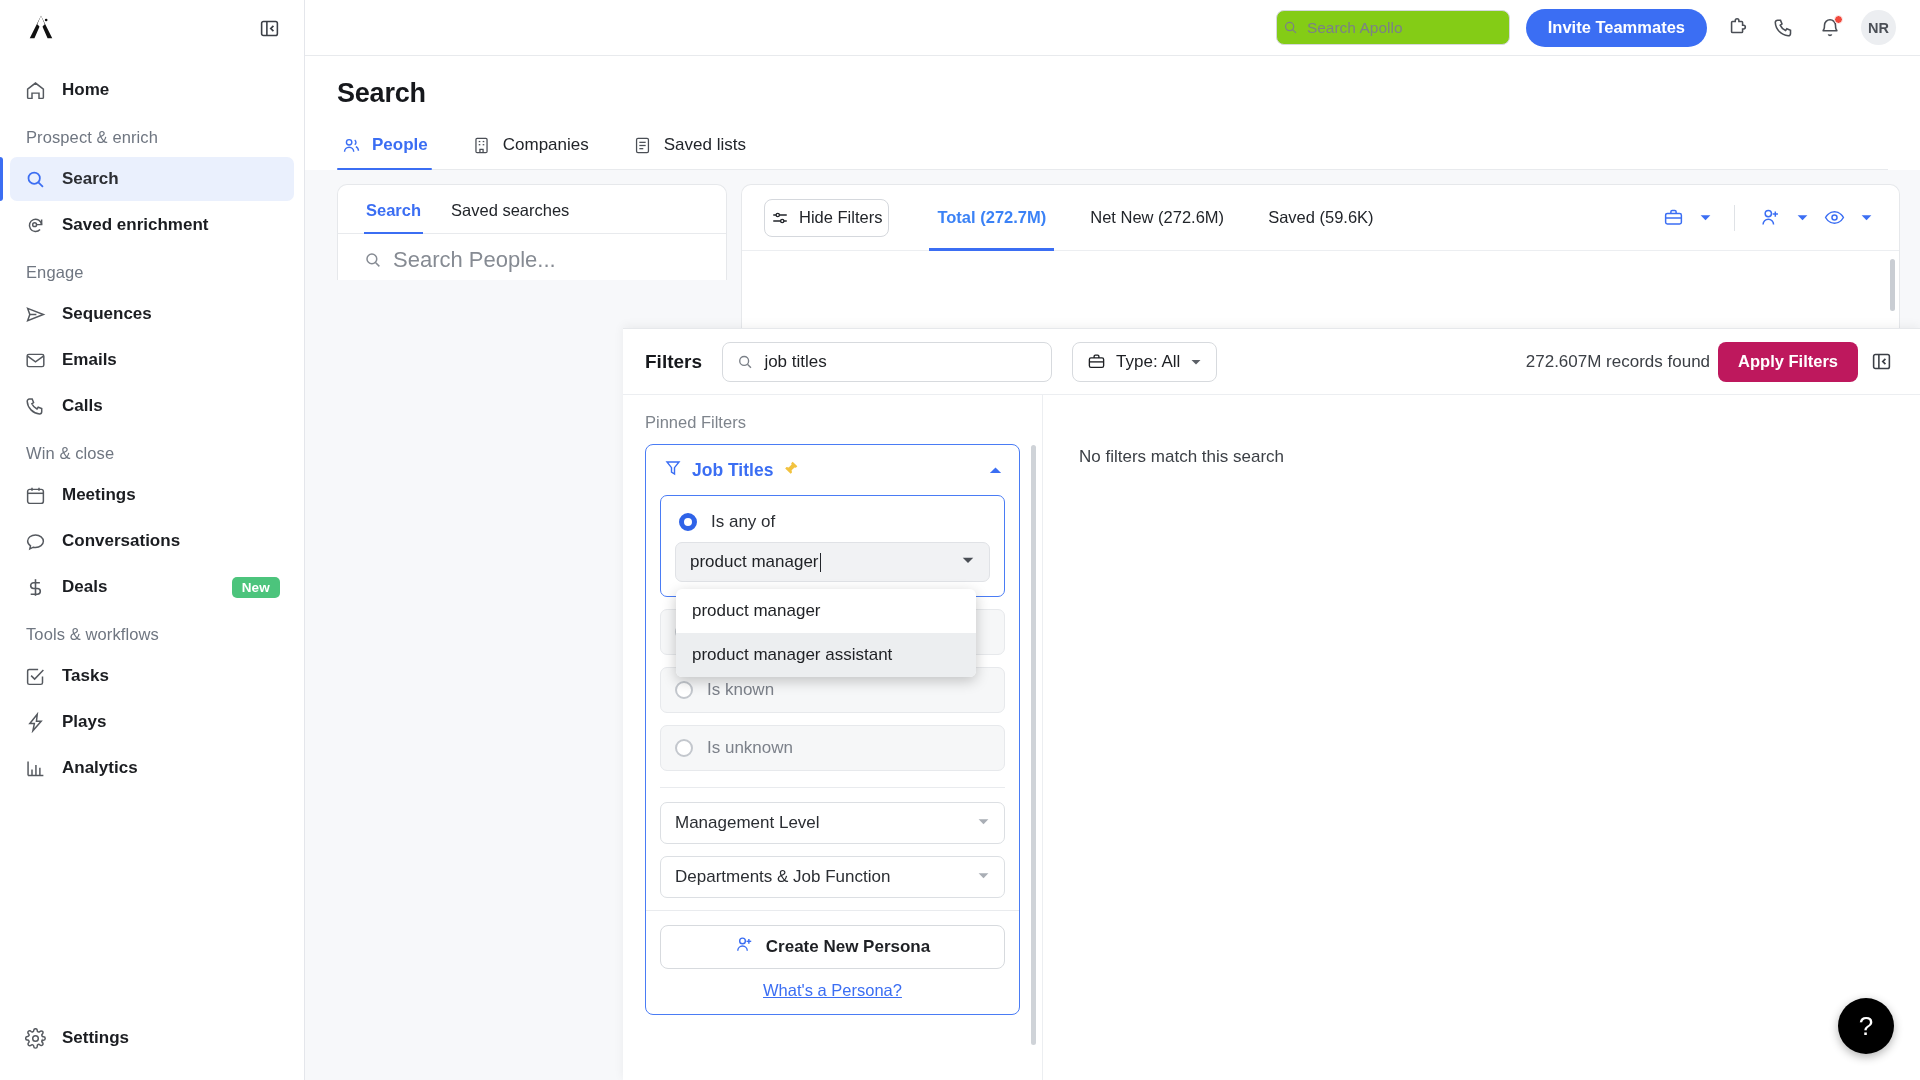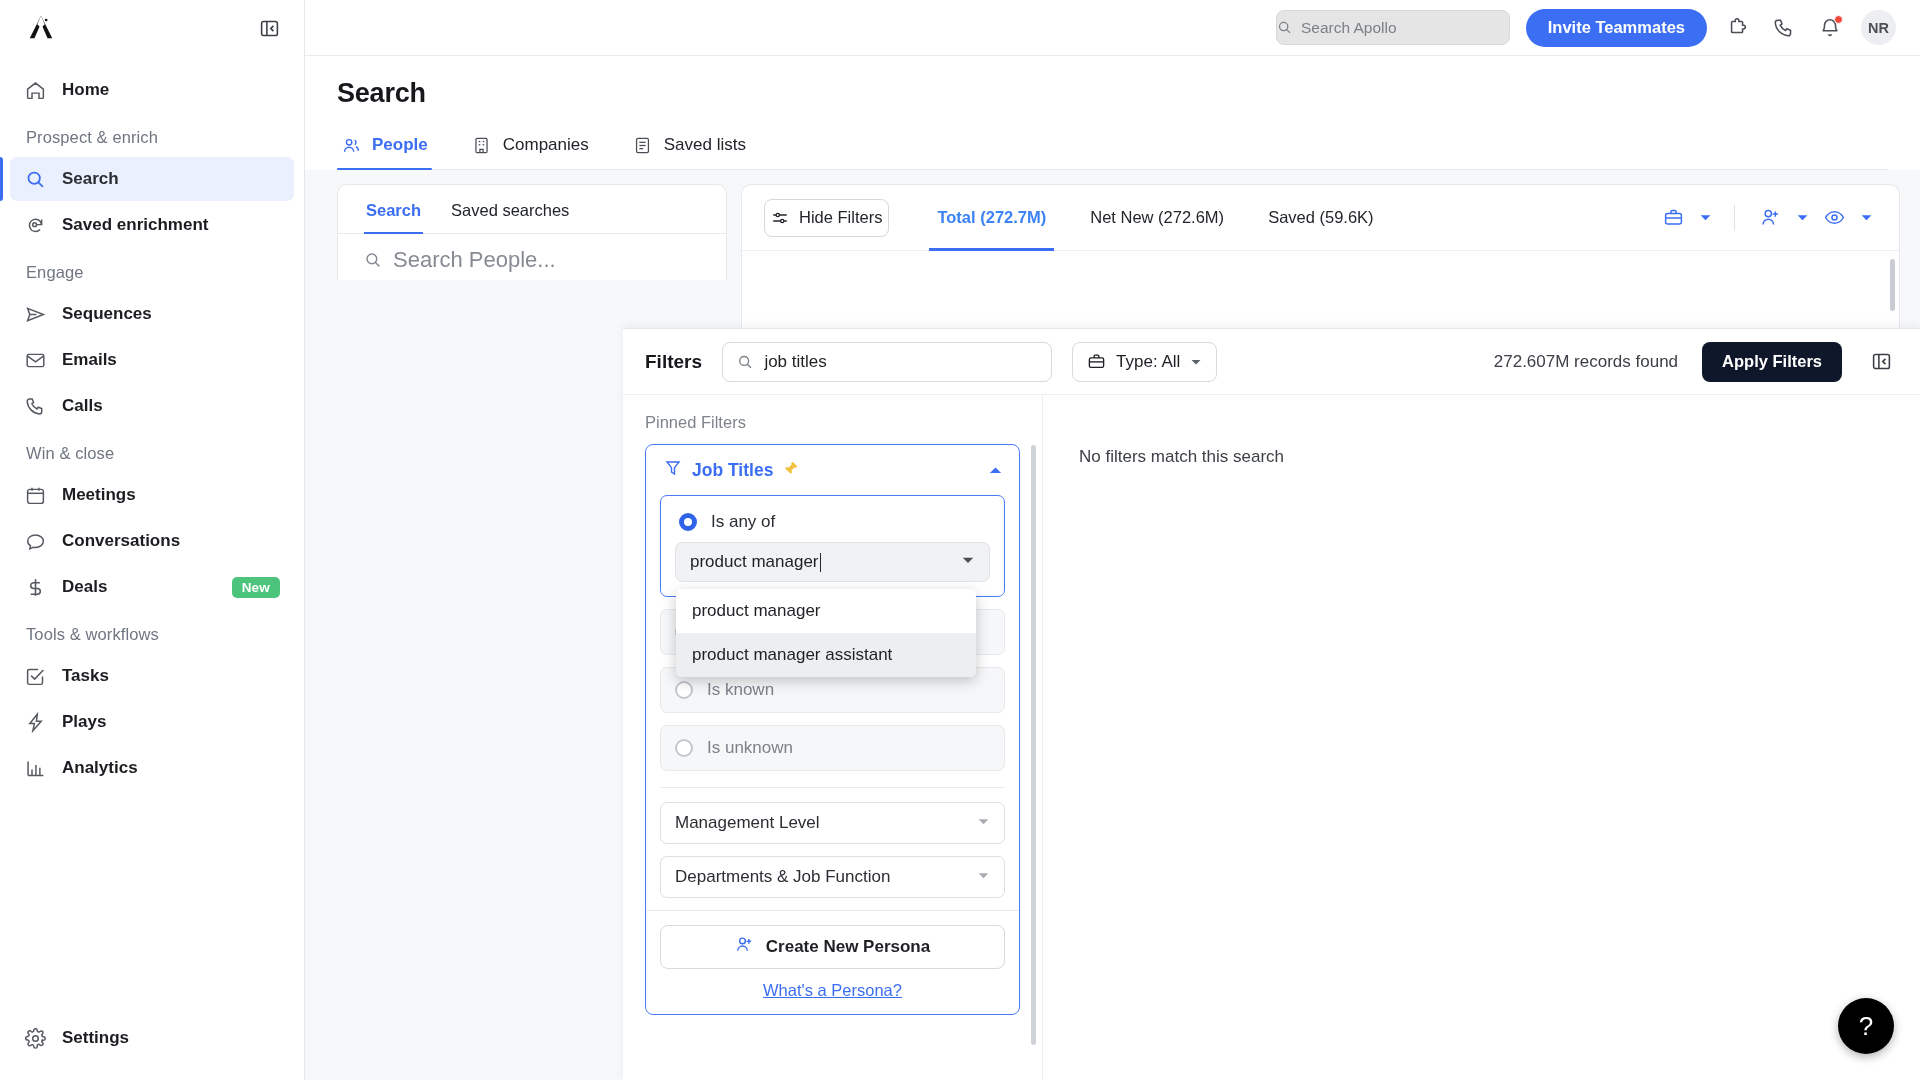--- a/index.html
+++ b/index.html
@@ -55,22 +55,22 @@
   .sb-bottom { padding-bottom: 18px; }
 
   
   .main { flex: 1; display:flex; flex-direction:column; min-width:0; background:#fff; position:relative;}
   .topbar {
     height: 56px; flex:0 0 56px; display:flex; align-items:center; justify-content:flex-end;
     gap: 16px; padding-right: 24px; border-bottom:1px solid #e8eaed; background:#fff;
   }
   .global-search {
     width: 234px; height: 35px; border:1px solid #d5d8dd; border-radius: 8px;
-    display:flex; align-items:center; gap:9px; padding: 0 0; color:#7b8088; font-size:15.5px;
-    background:#e5e5e5;
+    display:flex; align-items:center; gap:9px; padding: 0 6px; color:#7b8088; font-size:15.5px;
+    background:#84cc16;
   }
   .global-search input {
     border:none; outline:none; font-size:15.5px; color:#33363b; width:100%;
     font-family:"Liberation Sans", sans-serif; background:transparent;
   }
   .global-search input::placeholder { color:#7b8088; }
   .btn-invite {
     background:#3b6ef3; color:#fff; border:none; border-radius: 22px;
     height:38px; padding: 0 22px; font-size:16.5px; font-weight:700; cursor:pointer;
     font-family:"Liberation Sans", sans-serif; white-space:nowrap;
@@ -157,24 +157,24 @@
   }
   .fp-searchbox input{
     border:none; outline:none; font-size:17px; color:#1e2024; width:100%;
     font-family:"Liberation Sans", sans-serif; background:transparent;
   }
   .fp-type{
     height: 40px; border:1px solid #d7dade; border-radius:8px; background:#fff;
     display:flex; align-items:center; gap:10px; padding: 0 14px; font-size:17px; color:#1e2024;
     cursor:pointer; white-space:nowrap;
   }
-  .fp-right{ margin-left:auto; display:flex; align-items:center; gap: 24px;}
+  .fp-right{ margin-left:auto; display:flex; align-items:center; gap: 8px;}
   .fp-records{ font-size:17px; color:#3c4046;}
   .btn-apply{
-    background:#0f172a; color:#fff; border:none; border-radius:8px; height:40px; padding: 0 20px;
+    background:#be185d; color:#fff; border:none; border-radius:8px; height:40px; padding: 0 20px;
     font-size:16.5px; font-weight:700; cursor:pointer; font-family:"Liberation Sans", sans-serif;
   }
   .fp-collapse{ width:30px; height:30px; display:flex; align-items:center; justify-content:center; cursor:pointer; color:#3b3f46;}
 
   .fp-body{ flex:1; display:flex; min-height:0; }
   .fp-left{
     width: 420px; flex: 0 0 420px; border-right: 1px solid #eceef1;
     padding: 18px 22px 0 22px; position:relative; overflow:hidden;
   }
   .pinned-label{ font-size:16.5px; color:#7e848c; margin-bottom:12px;}

